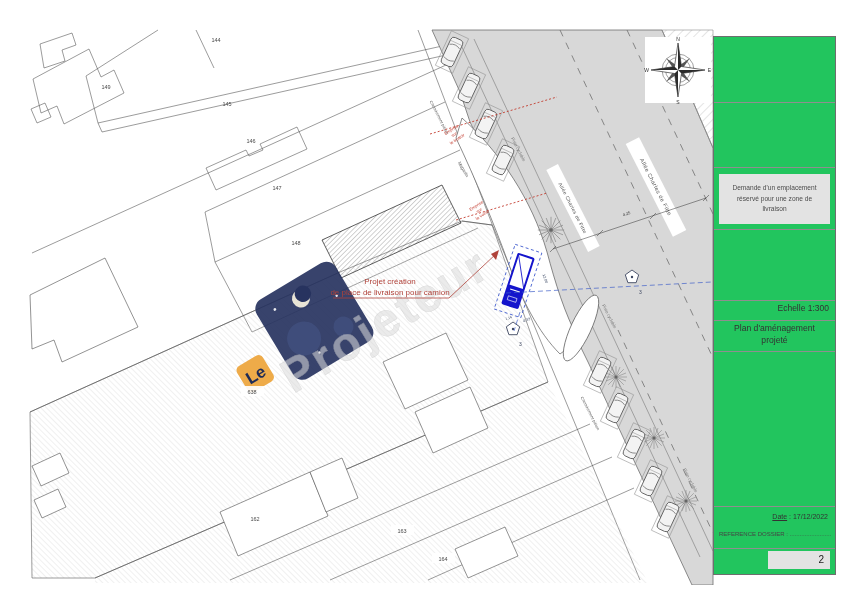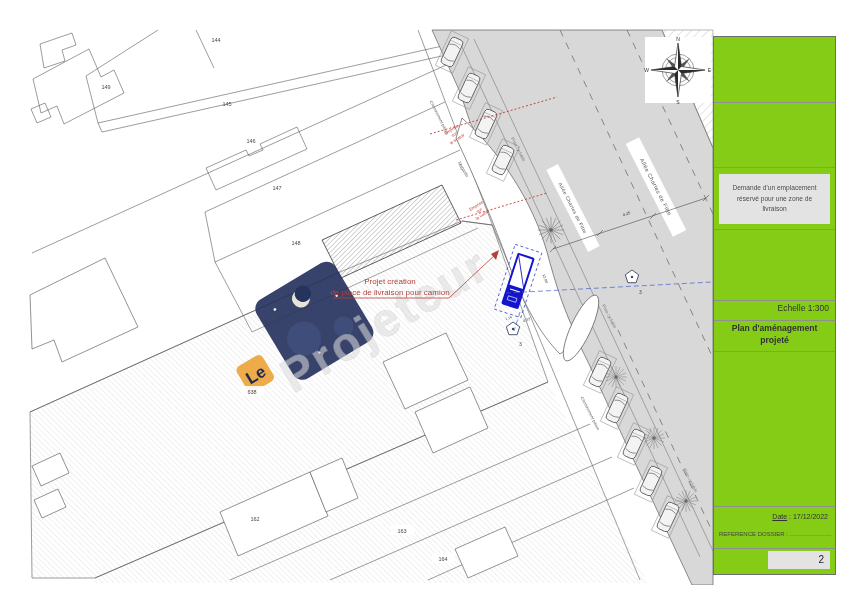--- a/index.html
+++ b/index.html
@@ -1,28 +1,28 @@
 <!DOCTYPE html>
 <html><head>
 <meta charset="utf-8">
 <style>
   html,body{margin:0;padding:0;background:#ffffff;}
   #page{position:relative;width:868px;height:614px;background:#fff;overflow:hidden;
         font-family:"Liberation Sans",sans-serif;}
   svg text{font-family:"Liberation Sans",sans-serif;}
   
   .titleblock{position:absolute;left:713px;top:36px;width:123px;height:539px;
-      background:#84cc16;border:1.2px solid #6e6e6e;box-sizing:border-box;color:#333;}
+      background:#22c55e;border:1.2px solid #6e6e6e;box-sizing:border-box;color:#333;}
   .tb-div{position:absolute;left:0;right:0;height:0;border-top:1px solid #8f8f8f;}
   .tb-notice{position:absolute;top:137px;left:5px;right:5px;height:50px;background:#e3e3e3;
       display:flex;align-items:center;justify-content:center;text-align:center;
       font-size:6.6px;line-height:1.6;color:#4c4c4c;padding:2px 5px;box-sizing:border-box;}
   .tb-scale{position:absolute;top:266px;right:6px;font-size:8.5px;color:#333;}
   .tb-title{position:absolute;top:286px;left:0;right:0;text-align:center;
-      font-size:8.6px;line-height:1.35;color:#333;padding:0 16px;font-weight:bold;}
+      font-size:8.6px;line-height:1.35;color:#333;padding:0 16px;}
   .tb-date{position:absolute;top:476px;right:7px;font-size:7px;color:#333;}
   .tb-date .u{text-decoration:underline;}
   .tb-ref{position:absolute;top:494px;left:5px;right:4px;font-size:6px;color:#444;
       white-space:nowrap;overflow:hidden;}
   .tb-pagebox{position:absolute;top:514px;right:5px;width:62px;height:18px;background:#e3e3e3;
       font-size:10px;line-height:18px;text-align:right;padding-right:6px;box-sizing:border-box;color:#222;}
 </style>
 </head>
 <body>
 

